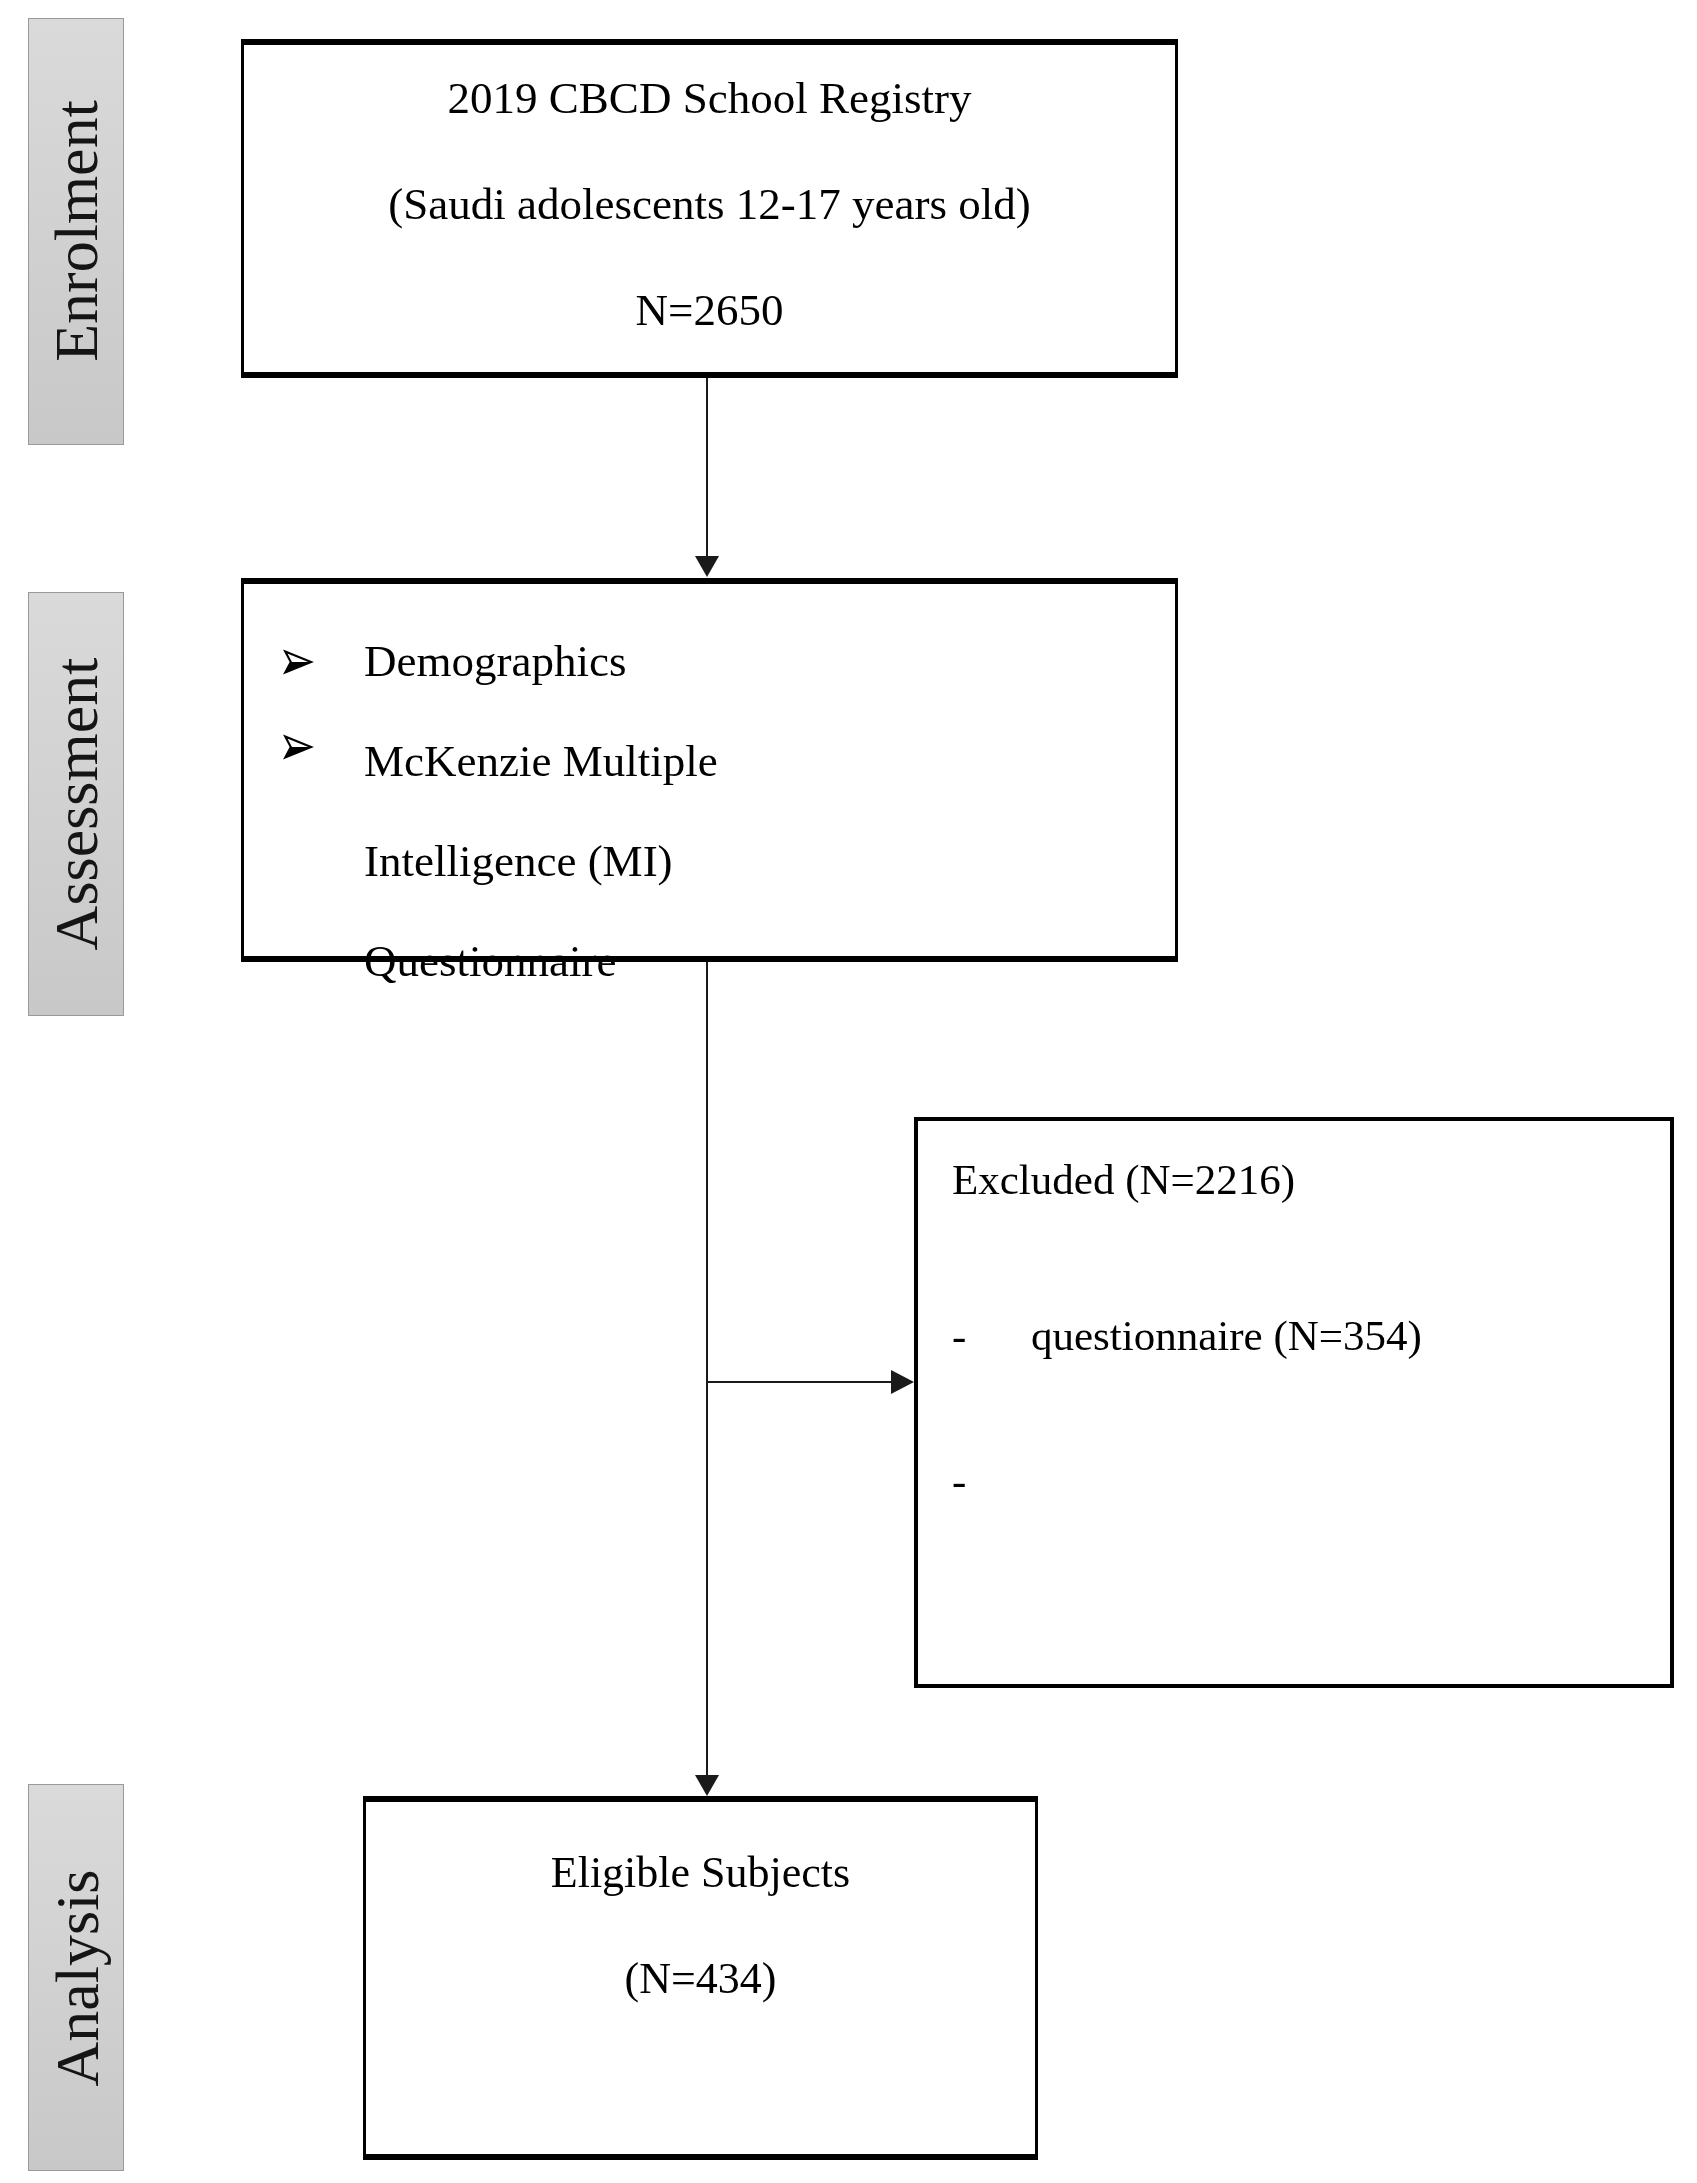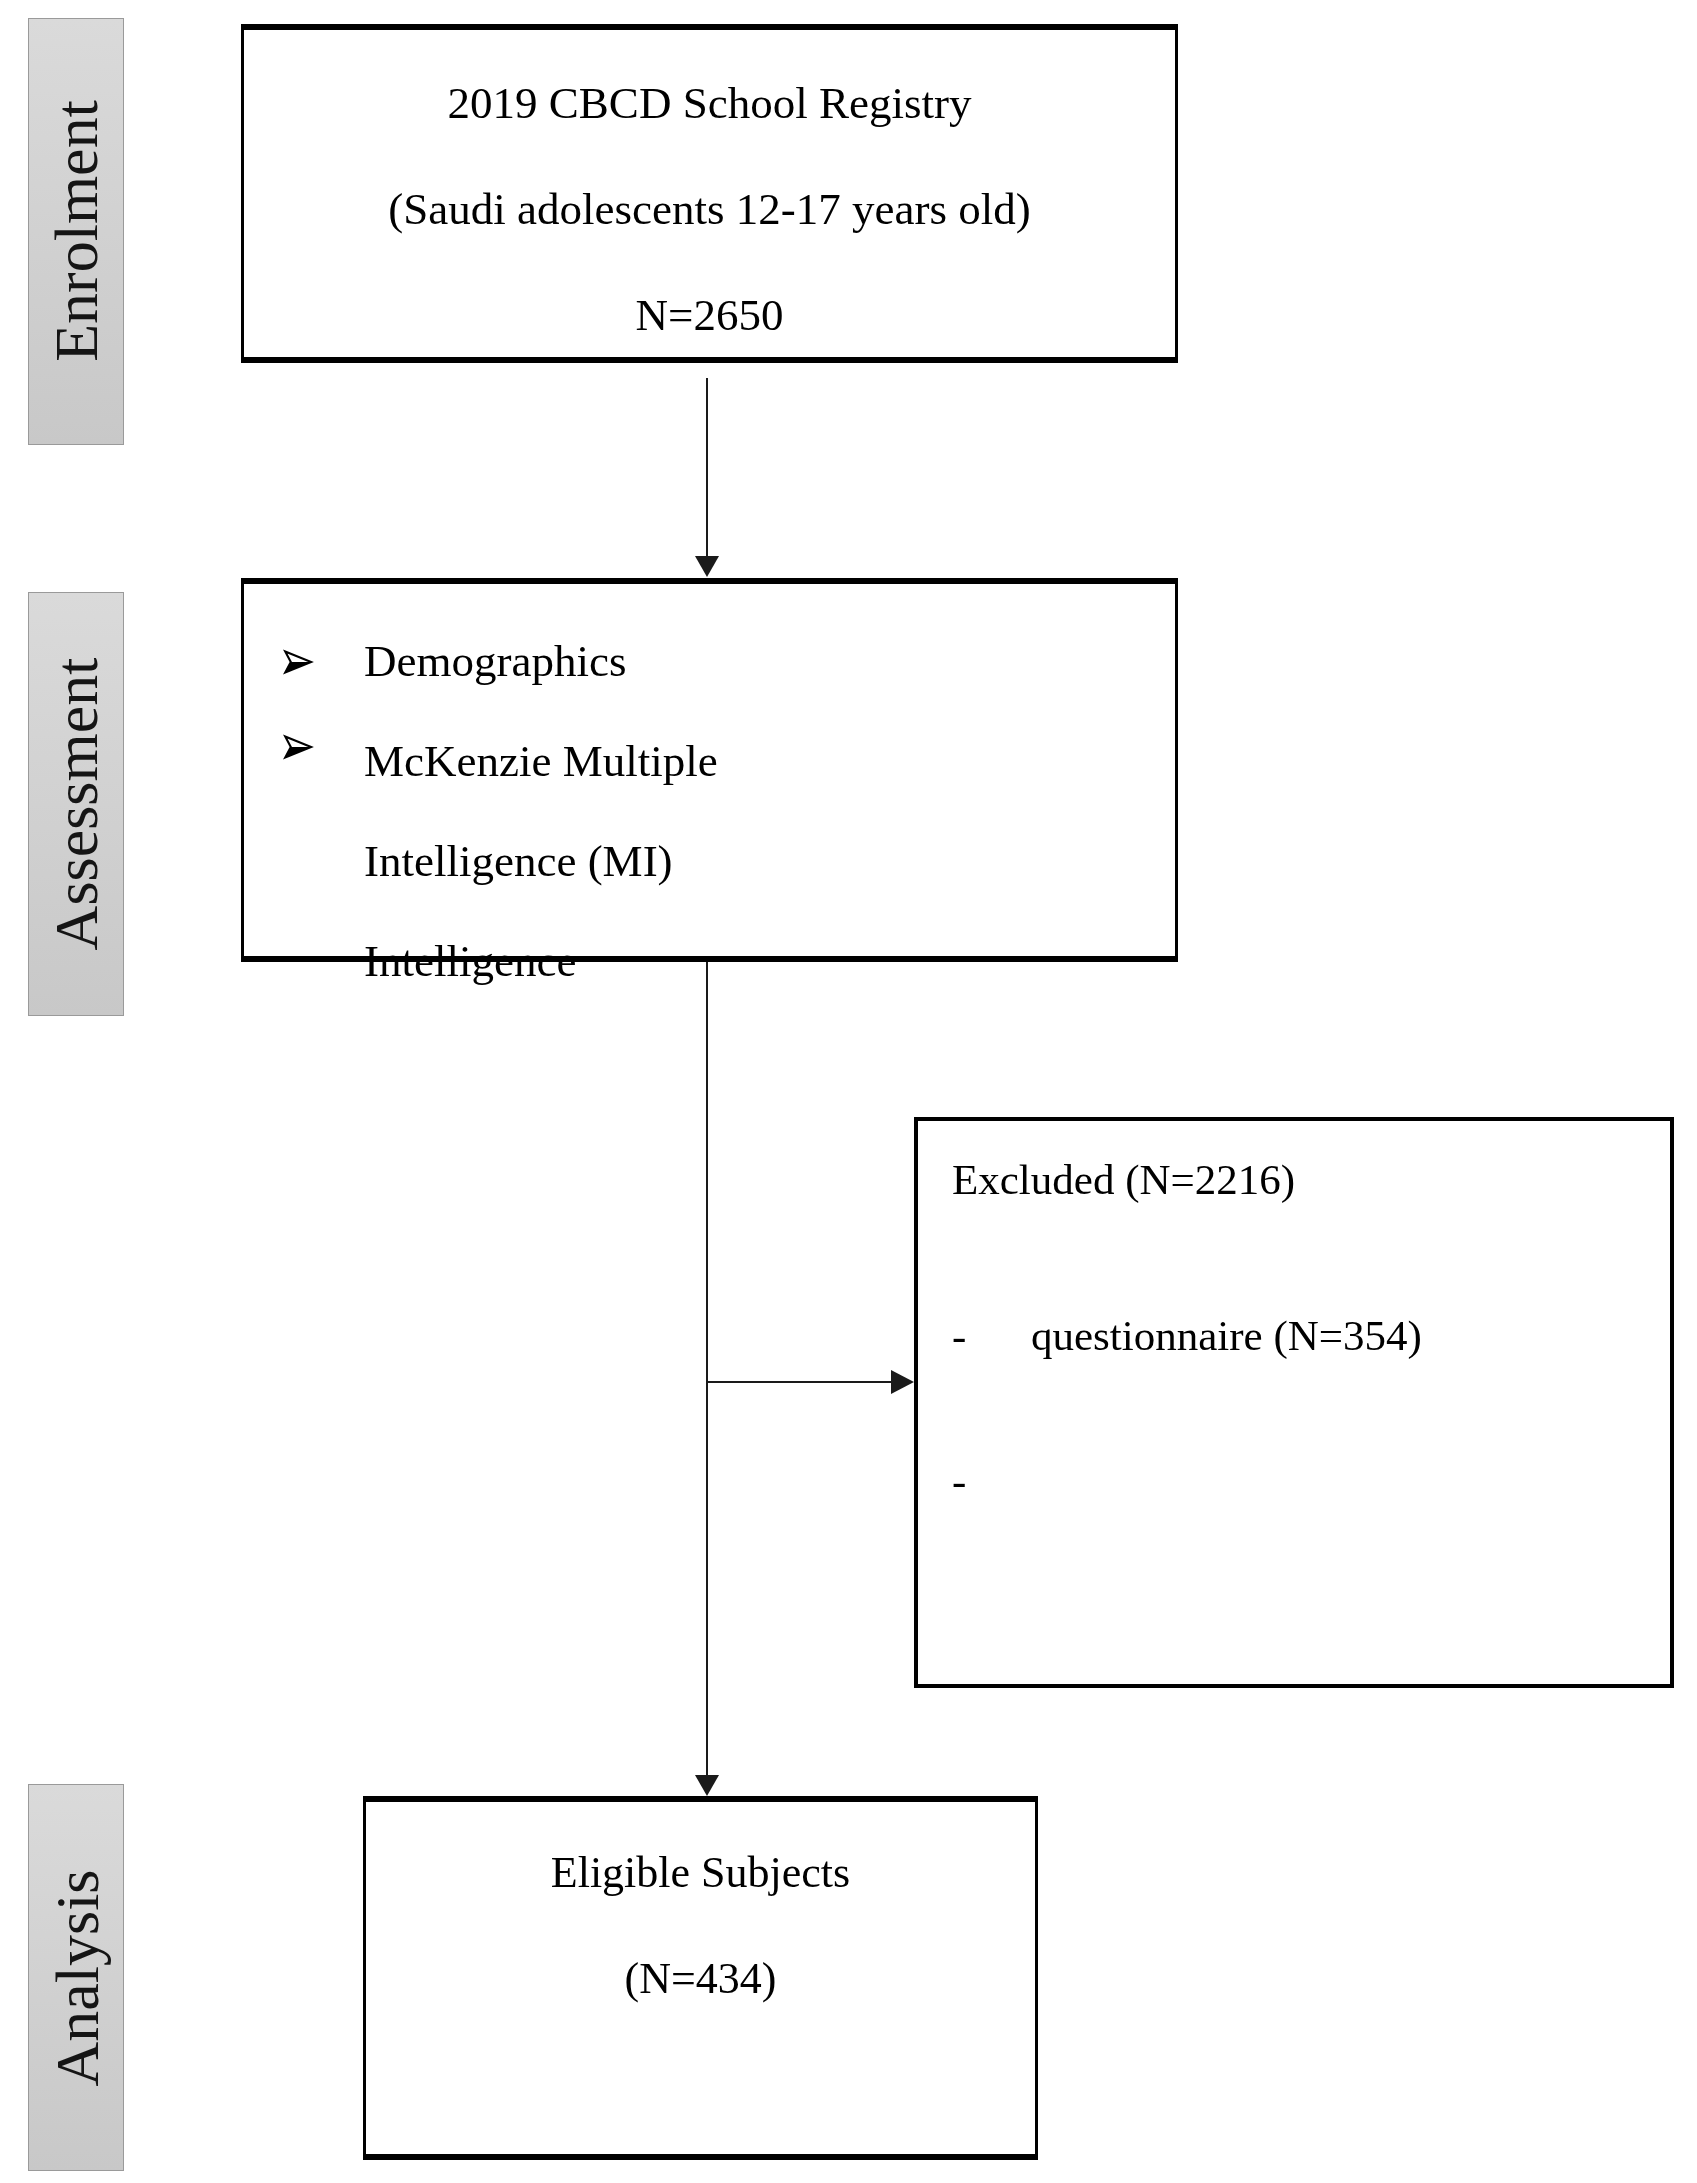--- a/index.html
+++ b/index.html
@@ -30,22 +30,22 @@
     color:#151515;
   }
 
   
   .box{
     position:absolute;background:#fff;box-sizing:border-box;
     border:3.5px solid var(--border,#000);
     border-top-width:6.4px;border-bottom-width:6.4px;
   }
   #registry-box{
-    left:241px;top:24px;width:937px;height:339px;
-    padding-top:20px;text-align:center;
+    left:241px;top:39px;width:937px;height:339px;
+    padding-top:0;text-align:center;
     font-size:45px;
   }
   #registry-box .line{line-height:106px;}
 
   #assessment-box{
     left:241px;top:578px;width:937px;height:384px;
     padding:35px 21px 0 39px;
     font-size:45px;
   }
   #assessment-box .line{line-height:85px;margin-top:15px;}
@@ -138,21 +138,21 @@
     <div class="bullet-item">
       <span class="bullet-marker">
         <svg width="31" height="28" viewBox="0 0 44 40" aria-hidden="true">
           <polygon points="3,5 40,20 3,35 11,20" fill="#ffffff" stroke="#000000" stroke-width="3"></polygon>
           <polygon points="40,20 3,35 11,20" fill="#000000"></polygon>
         </svg>
       </span>
       <span class="bullet-text">
         <div class="line">McKenzie Multiple</div>
         <div class="line">Intelligence (MI)</div>
-        <div class="line">Intelligence</div>
+        <div class="line">Questionnaire</div>
       </span>
     </div>
   </div>
 
   <div class="vline" id="flow-line-2"></div>
   <div id="flow-head-2"></div>
 
   <div class="hline" id="branch-line"></div>
   <div id="branch-head"></div>
 

